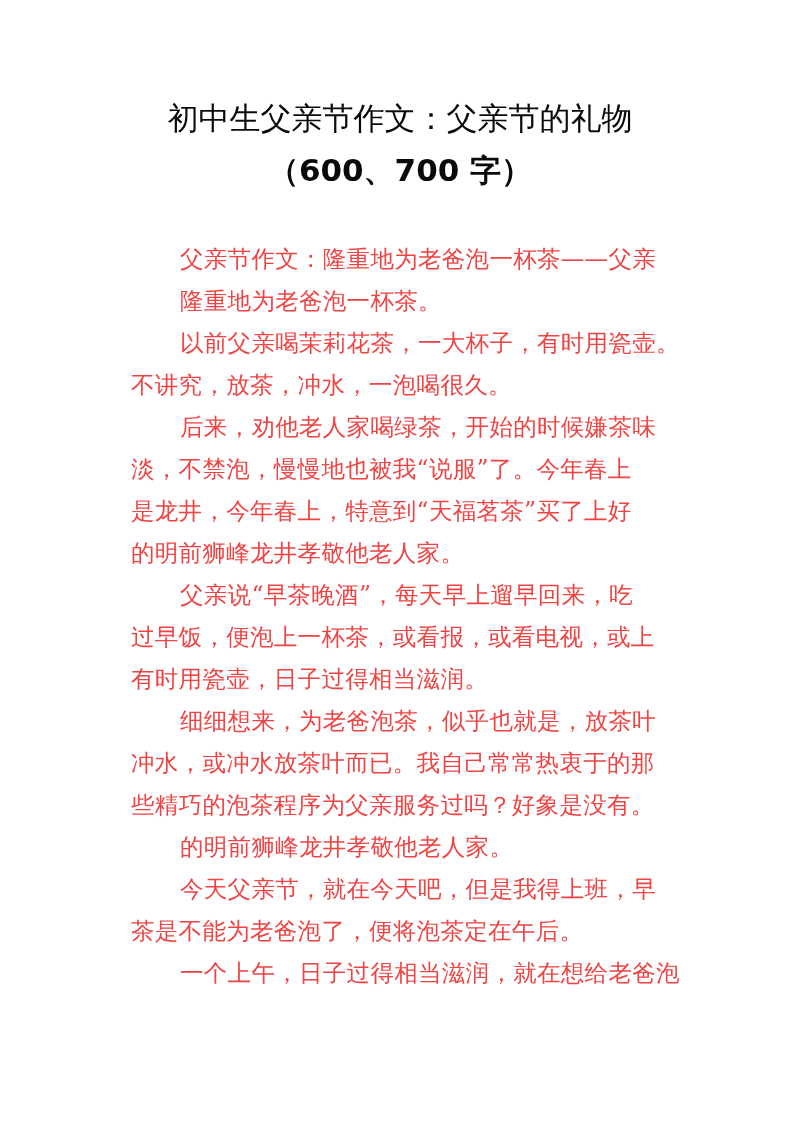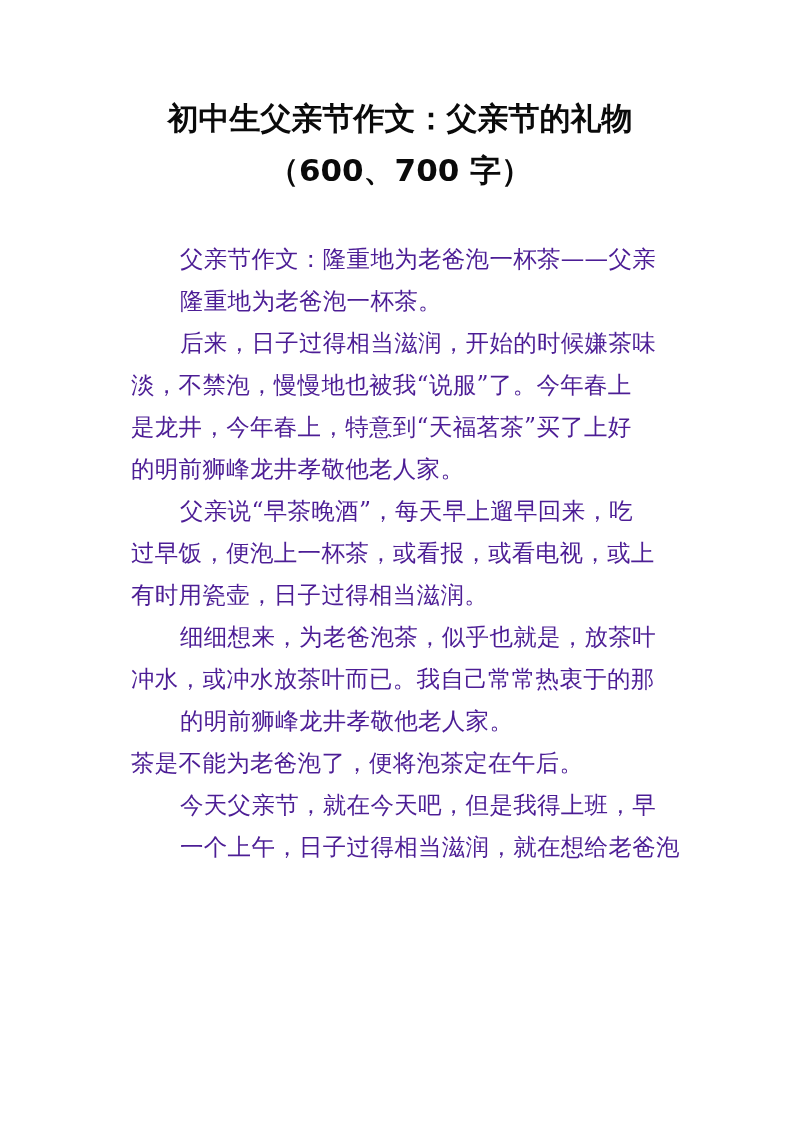--- a/index.html
+++ b/index.html
@@ -1,61 +1,66 @@
 <!DOCTYPE html>
 <html><head>
 <meta charset="utf-8">
 <style>
   html, body { margin: 0; padding: 0; background: #ffffff; }
   body { width: 800px; height: 1132px; position: relative; overflow: hidden;
          font-family: "DejaVu Sans", "Liberation Sans", sans-serif; color: #111; }
   .page { position: absolute; left: 0; top: 0; width: 800px; height: 1132px; background: #fff; }
   .title { position: absolute; left: 0; width: 800px; text-align: center;
-           font-weight: bold; font-size: 31px; line-height: 40px; color: #0a0a0a;
+           font-weight: normal; font-size: 31px; line-height: 40px; color: #0a0a0a;
            font-family: "DejaVu Sans", "Liberation Sans", sans-serif; }
   .title.l1 { top: 98px; }
   .title.l2 { top: 150px; font-weight: bold; }
   .body { position: absolute; left: 131px; top: 238px; width: 545px; }
   .line { height: 42px; line-height: 42px; font-size: 23.5px; white-space: nowrap;
-          font-family: "DejaVu Serif", "Liberation Serif", serif; color: #4c1d95; letter-spacing: 0.3px; }
+          font-family: "DejaVu Serif", "Liberation Serif", serif; color: #ef4444; letter-spacing: 0.3px; }
   .line.indent { padding-left: 49px; }
 </style>
 </head>
 <body>
 
 <div class="page">
   <div class="title l1">初中生父亲节作文：父亲节的礼物</div>
   <div class="title l2">（600、700 字）</div>
 
   <div class="body">
     <div>
       <div class="line indent">父亲节作文：隆重地为老爸泡一杯茶——父亲</div>
     </div>
     <div>
       <div class="line indent">隆重地为老爸泡一杯茶。</div>
     </div>
     <div>
-      <div class="line indent">后来，日子过得相当滋润，开始的时候嫌茶味</div>
+      <div class="line indent">以前父亲喝茉莉花茶，一大杯子，有时用瓷壶。</div>
+      <div class="line">不讲究，放茶，冲水，一泡喝很久。</div>
+    </div>
+    <div>
+      <div class="line indent">后来，劝他老人家喝绿茶，开始的时候嫌茶味</div>
       <div class="line">淡，不禁泡，慢慢地也被我“说服”了。今年春上</div>
       <div class="line">是龙井，今年春上，特意到“天福茗茶”买了上好</div>
       <div class="line">的明前狮峰龙井孝敬他老人家。</div>
     </div>
     <div>
       <div class="line indent">父亲说“早茶晚酒”，每天早上遛早回来，吃</div>
       <div class="line">过早饭，便泡上一杯茶，或看报，或看电视，或上</div>
       <div class="line">有时用瓷壶，日子过得相当滋润。</div>
     </div>
     <div>
       <div class="line indent">细细想来，为老爸泡茶，似乎也就是，放茶叶</div>
       <div class="line">冲水，或冲水放茶叶而已。我自己常常热衷于的那</div>
+      <div class="line">些精巧的泡茶程序为父亲服务过吗？好象是没有。</div>
     </div>
     <div>
       <div class="line indent">的明前狮峰龙井孝敬他老人家。</div>
     </div>
     <div>
+      <div class="line indent">今天父亲节，就在今天吧，但是我得上班，早</div>
       <div class="line">茶是不能为老爸泡了，便将泡茶定在午后。</div>
-      <div class="line indent">今天父亲节，就在今天吧，但是我得上班，早</div>
     </div>
     <div>
       <div class="line indent">一个上午，日子过得相当滋润，就在想给老爸泡</div>
     </div>
   </div>
 </div>
 
 </body></html>

